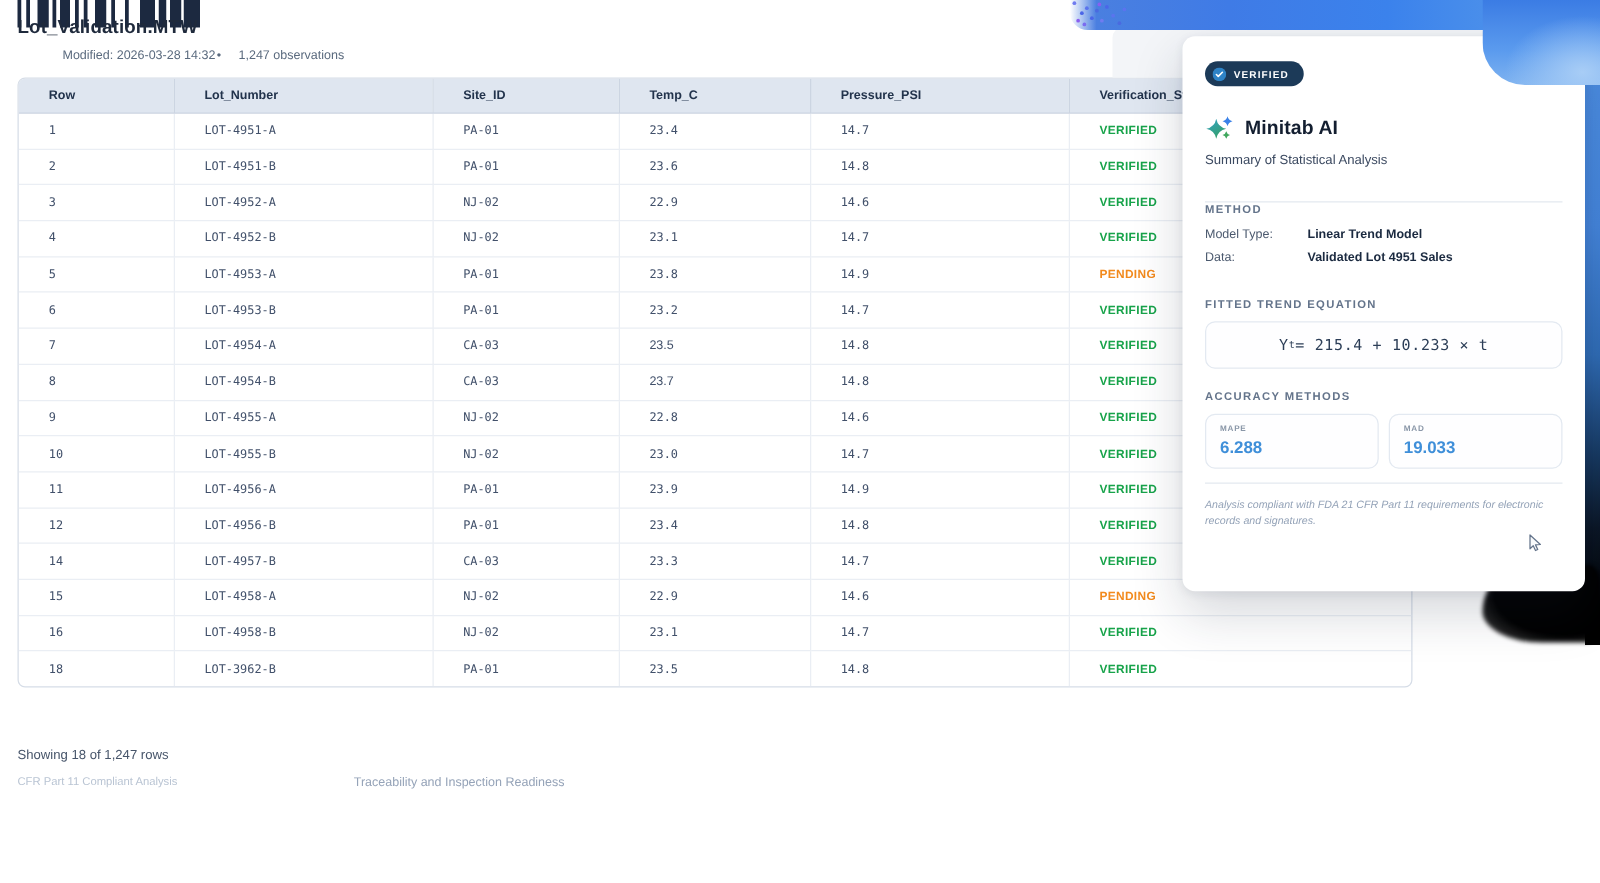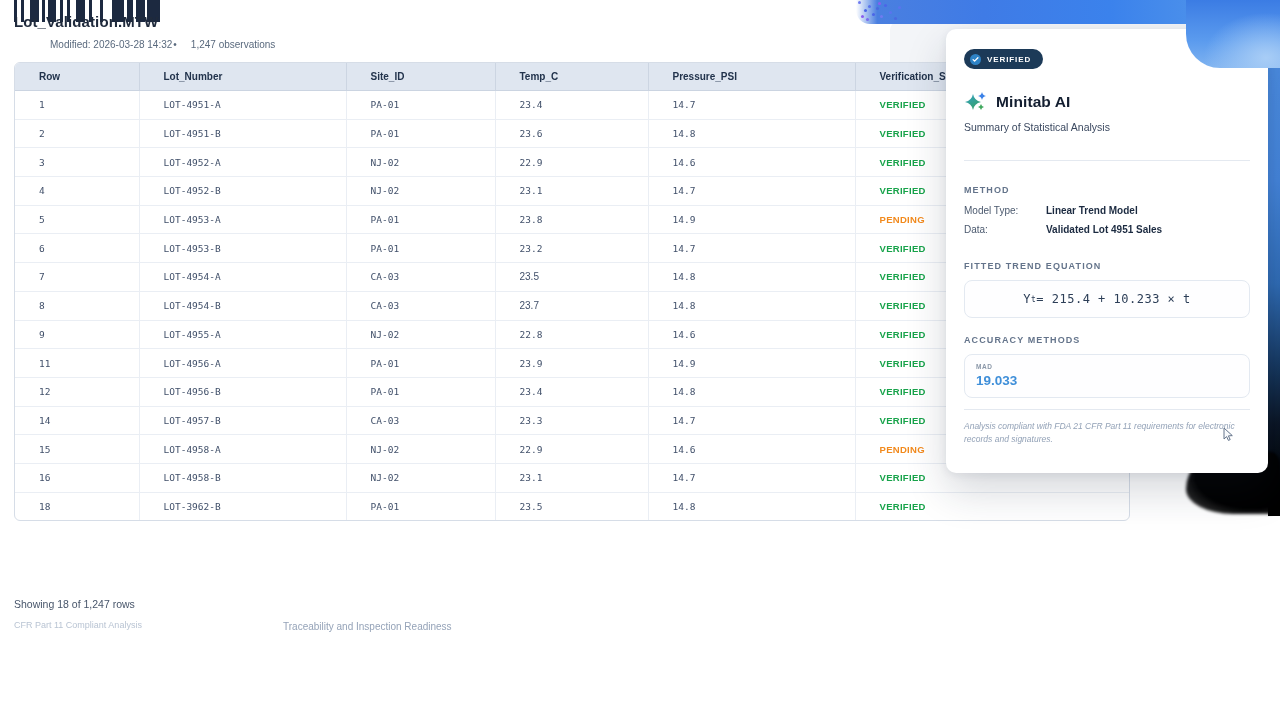--- a/index.html
+++ b/index.html
@@ -46,21 +46,21 @@
            border-radius:10px;z-index:10;box-sizing:border-box;padding:20px 18px 0 18px;
            box-shadow:0 18px 40px rgba(30,41,59,.18),0 2px 8px rgba(30,41,59,.08);}
   .badge{display:inline-flex;align-items:center;gap:6px;background:#1c3a58;border-radius:10px;
          height:20px;padding:0 12px 0 6px;}
   .badge-text{color:#ffffff;font-size:8px;font-weight:700;letter-spacing:.9px;}
   .title-row{display:flex;align-items:center;gap:8px;margin-top:21px;}
   .ai-title{font-size:15.5px;font-weight:700;color:#131e30;letter-spacing:.1px;}
   .ai-subtitle{margin-top:7px;font-size:10.5px;color:#3b4960;}
   .divider{height:1px;background:#e4e9f0;margin-top:27px;}
   .section-label{font-size:9px;font-weight:700;letter-spacing:1.1px;color:#64748b;}
-  .lbl-method{margin-top:24px;}
+  .lbl-method{}
   .kv{display:flex;margin-top:10px;}
   .kv + .kv{margin-top:8px;}
   .kv .k{width:82px;font-size:10px;color:#4b596e;}
   .kv .v{font-size:10px;font-weight:700;color:#1b2a40;}
   .lbl-eq{margin-top:26px;}
   .eq-box{margin-top:9px;height:36px;border:1px solid #e3e9f1;border-radius:8px;background:#fefeff;
           display:flex;align-items:center;justify-content:center;
           font-family:"DejaVu Sans Mono",monospace;font-size:12px;color:#2c3e57;letter-spacing:.5px;}
   .eq-box sub{font-size:8px;}
   .lbl-acc{margin-top:17px;}
@@ -208,20 +208,28 @@
           </tr>
           <tr>
             <td class="mono">9</td>
             <td class="mono">LOT-4955-A</td>
             <td class="mono">NJ-02</td>
             <td class="mono">22.8</td>
             <td class="mono">14.6</td>
             <td><span class="status" style="color: rgb(23, 163, 74);">VERIFIED</span></td>
           </tr>
           <tr>
+            <td class="mono">10</td>
+            <td class="mono">LOT-4955-B</td>
+            <td class="mono">NJ-02</td>
+            <td class="mono">23.0</td>
+            <td class="mono">14.7</td>
+            <td><span class="status" style="color: rgb(23, 163, 74);">VERIFIED</span></td>
+          </tr>
+          <tr>
             <td class="mono">11</td>
             <td class="mono">LOT-4956-A</td>
             <td class="mono">PA-01</td>
             <td class="mono">23.9</td>
             <td class="mono">14.9</td>
             <td><span class="status" style="color: rgb(23, 163, 74);">VERIFIED</span></td>
           </tr>
           <tr>
             <td class="mono">12</td>
             <td class="mono">LOT-4956-B</td>
@@ -312,20 +320,24 @@
     <div class="section-label lbl-eq">FITTED TREND EQUATION</div>
     <div class="eq-box">
       <span>Y</span>
         <sub>t</sub>
         <span> = 215.4 + 10.233 × t</span>
     </div>
 
     <div class="section-label lbl-acc">ACCURACY METHODS</div>
     <div class="metrics-row">
         <div class="metric">
+          <div class="metric-label">MAPE</div>
+          <div class="metric-value" style="color: rgb(63, 143, 217);">6.288</div>
+        </div>
+        <div class="metric">
           <div class="metric-label">MAD</div>
           <div class="metric-value" style="color: rgb(63, 143, 217);">19.033</div>
         </div>
       </div>
 
     <div class="divider2"></div>
     <div class="compliance">Analysis compliant with FDA 21 CFR Part 11 requirements for electronic records and signatures.</div>
   </div>
 
   <div class="art-band"></div>

